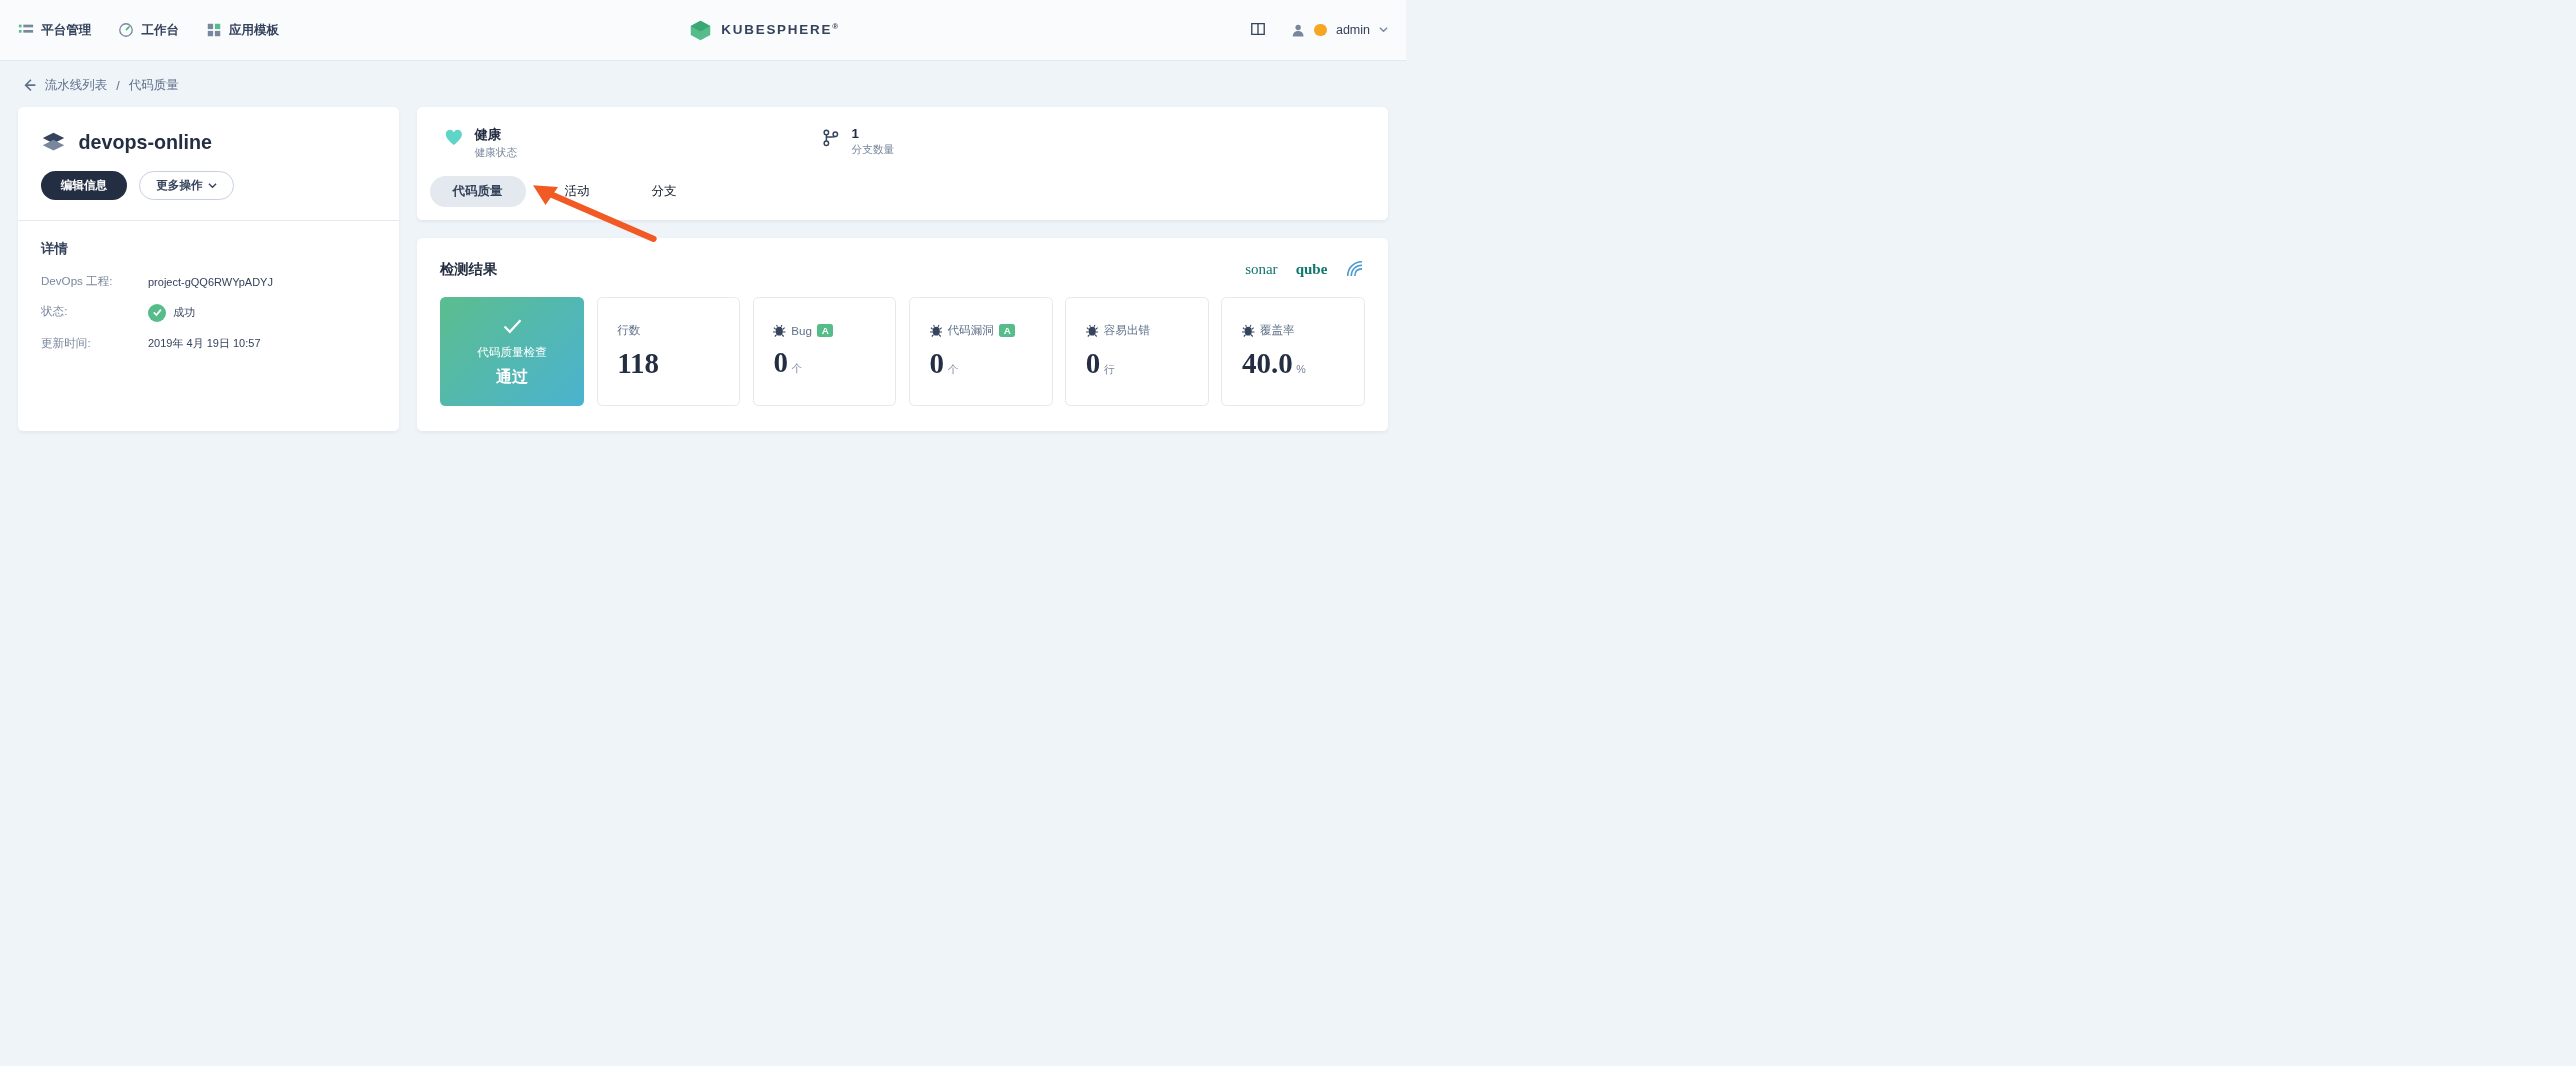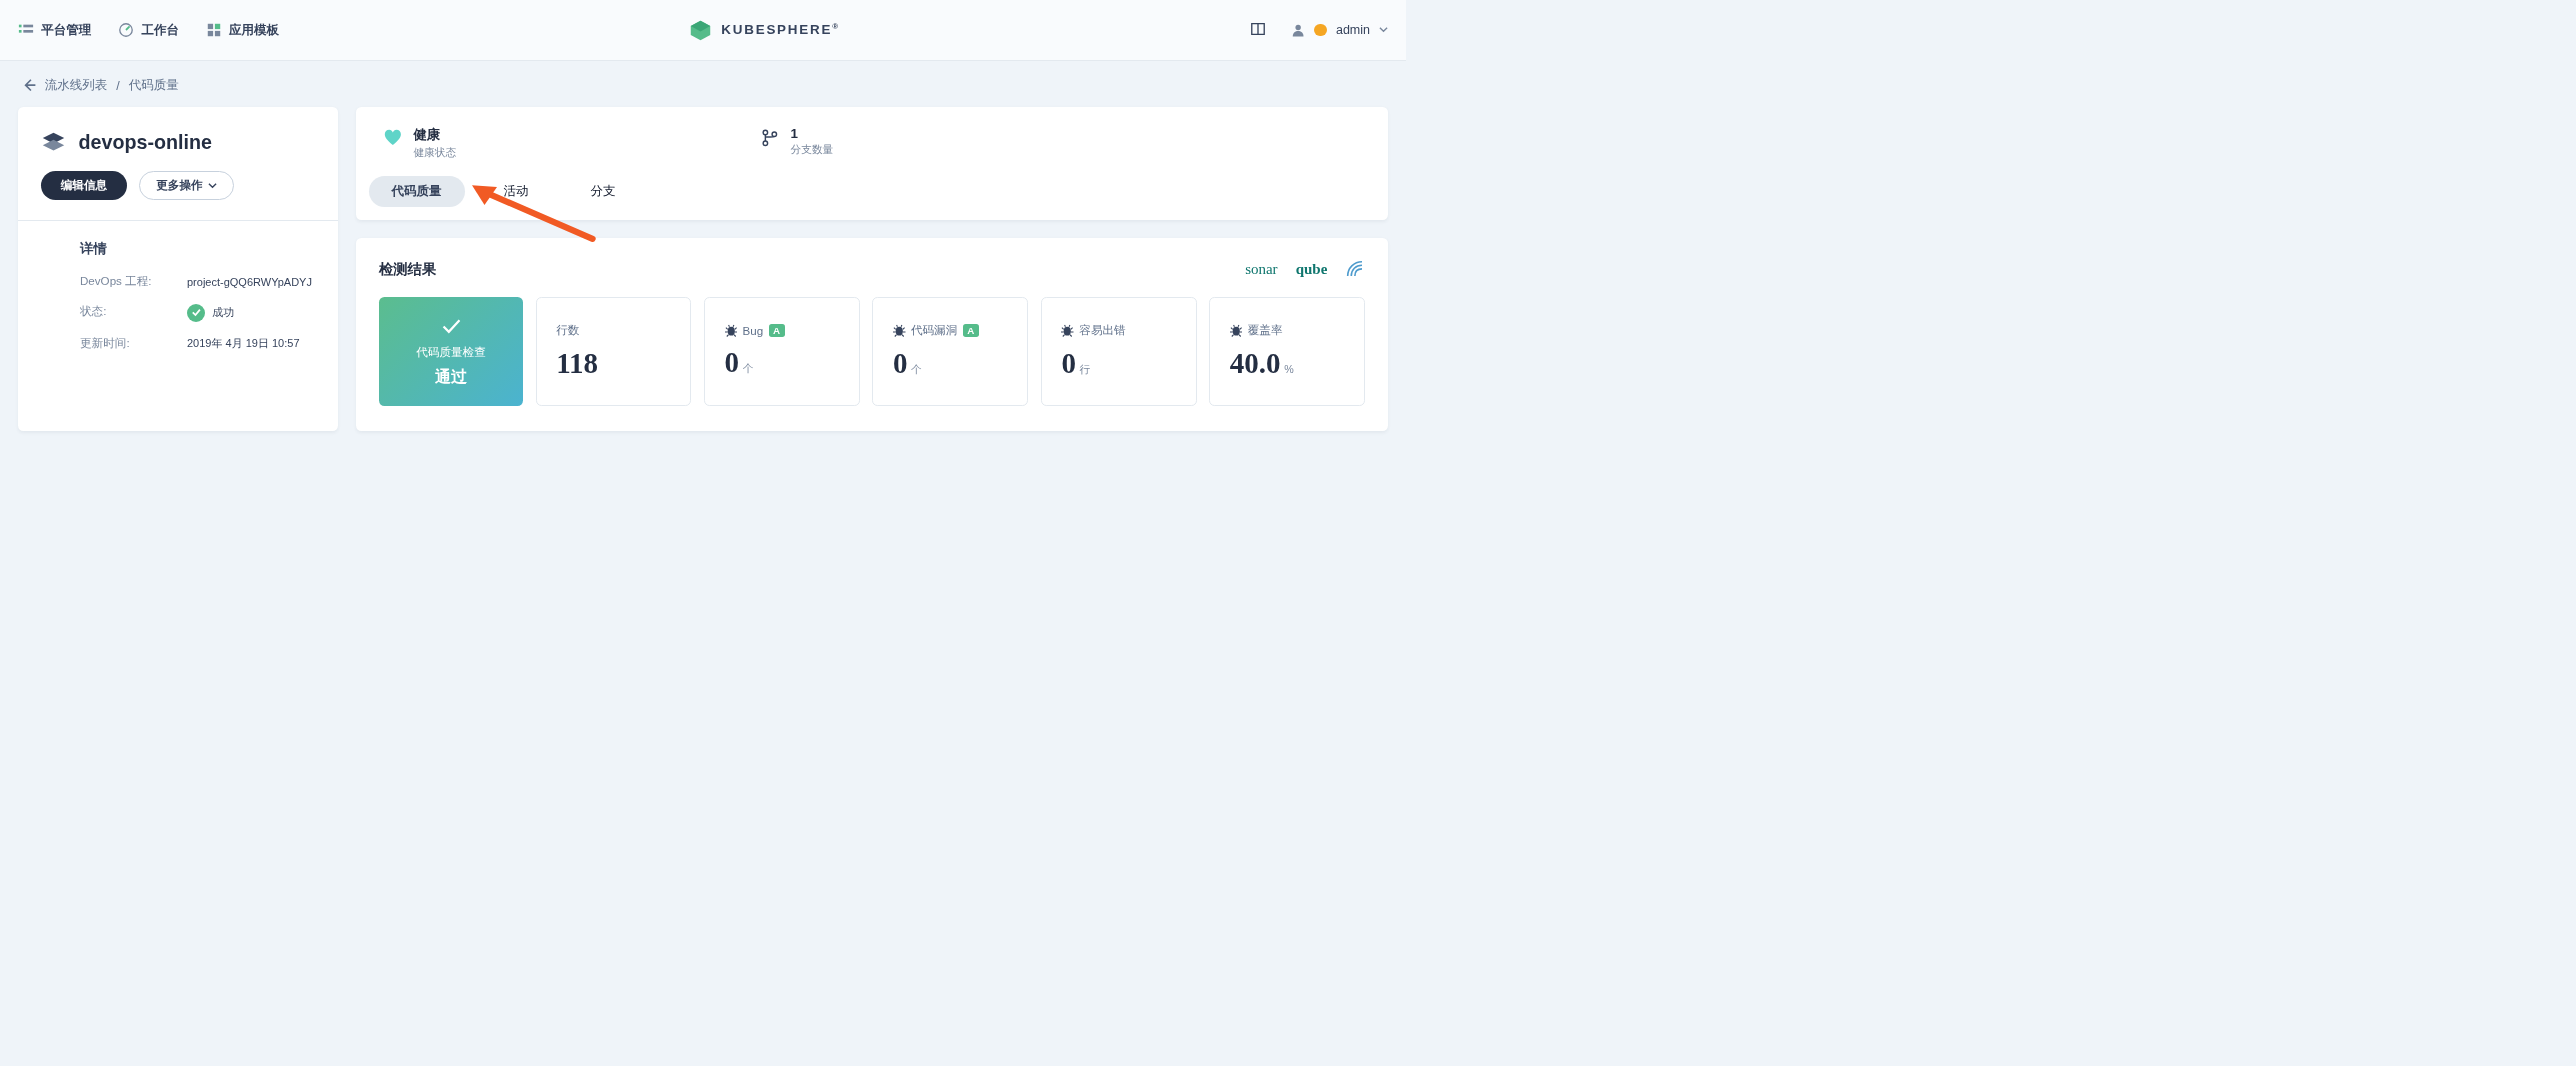--- a/index.html
+++ b/index.html
@@ -39,39 +39,39 @@
 
 .breadcrumb-row { padding: 16px 21.5px 12.5px; display: flex; align-items: center; gap: 9px; color: #5f708a; font-size: 12.5px; }
 .breadcrumb-row a { color: #5f708a; text-decoration: none; }
 .bc-back { width: 14.3px; height: 14.3px; }
 
 
 .layout { display: flex; gap: 18px; padding: 0 18px; }
 
 
 .side-card {
-  width: 320px; background: #fff; border-radius: 5.4px;
+  width: 381px; background: #fff; border-radius: 5.4px;
   box-shadow: 0 1.8px 3.6px rgba(36,46,66,.06);
 }
 .side-head { padding: 23px 23px 19.7px; }
 .side-title-row { display: flex; align-items: center; gap: 12.5px; margin-bottom: 16px; }
 .side-title { font-size: 19.7px; font-weight: 700; color: #242e42; }
 .stack-icon { width: 25px; height: 25px; }
 .side-actions { display: flex; gap: 12.5px; }
 .btn-dark {
   background: #242e42; color: #fff; border: none;
   padding: 7.2px 19.7px; border-radius: 18px; font-size: 11.6px; font-weight: 600; cursor: pointer;
 }
 .btn-outline {
   background: #fff; color: #36435c; border: 0.9px solid #c7d1dd;
   padding: 6.3px 16px; border-radius: 18px; font-size: 11.6px; font-weight: 600;
   display: inline-flex; align-items: center; gap: 5.4px; cursor: pointer;
 }
 .side-sep { border-top: 0.9px solid #e3e9ef; }
-.side-body { padding: 19.7px 23px 25px; margin-left: 39px; }
+.side-body { padding: 19.7px 23px 25px; }
 .side-body h3 { font-size: 13.4px; margin-bottom: 16px; color: #36435c; font-weight: 700; }
 .kv-row { display: flex; margin-bottom: 14.3px; }
 .kv-k { width: 107px; color: #79879c; font-size: 11.6px; }
 .kv-v { color: #36435c; font-size: 11px; display: flex; align-items: center; gap: 7.2px; }
 .succ-badge { width: 18px; height: 18px; border-radius: 50%; background: #55bc8a; display: inline-flex; align-items: center; justify-content: center; }
 .succ-badge svg { width: 10.7px; height: 10.7px; }
 
 
 .main-col { flex: 1; display: flex; flex-direction: column; gap: 18px; }
 

